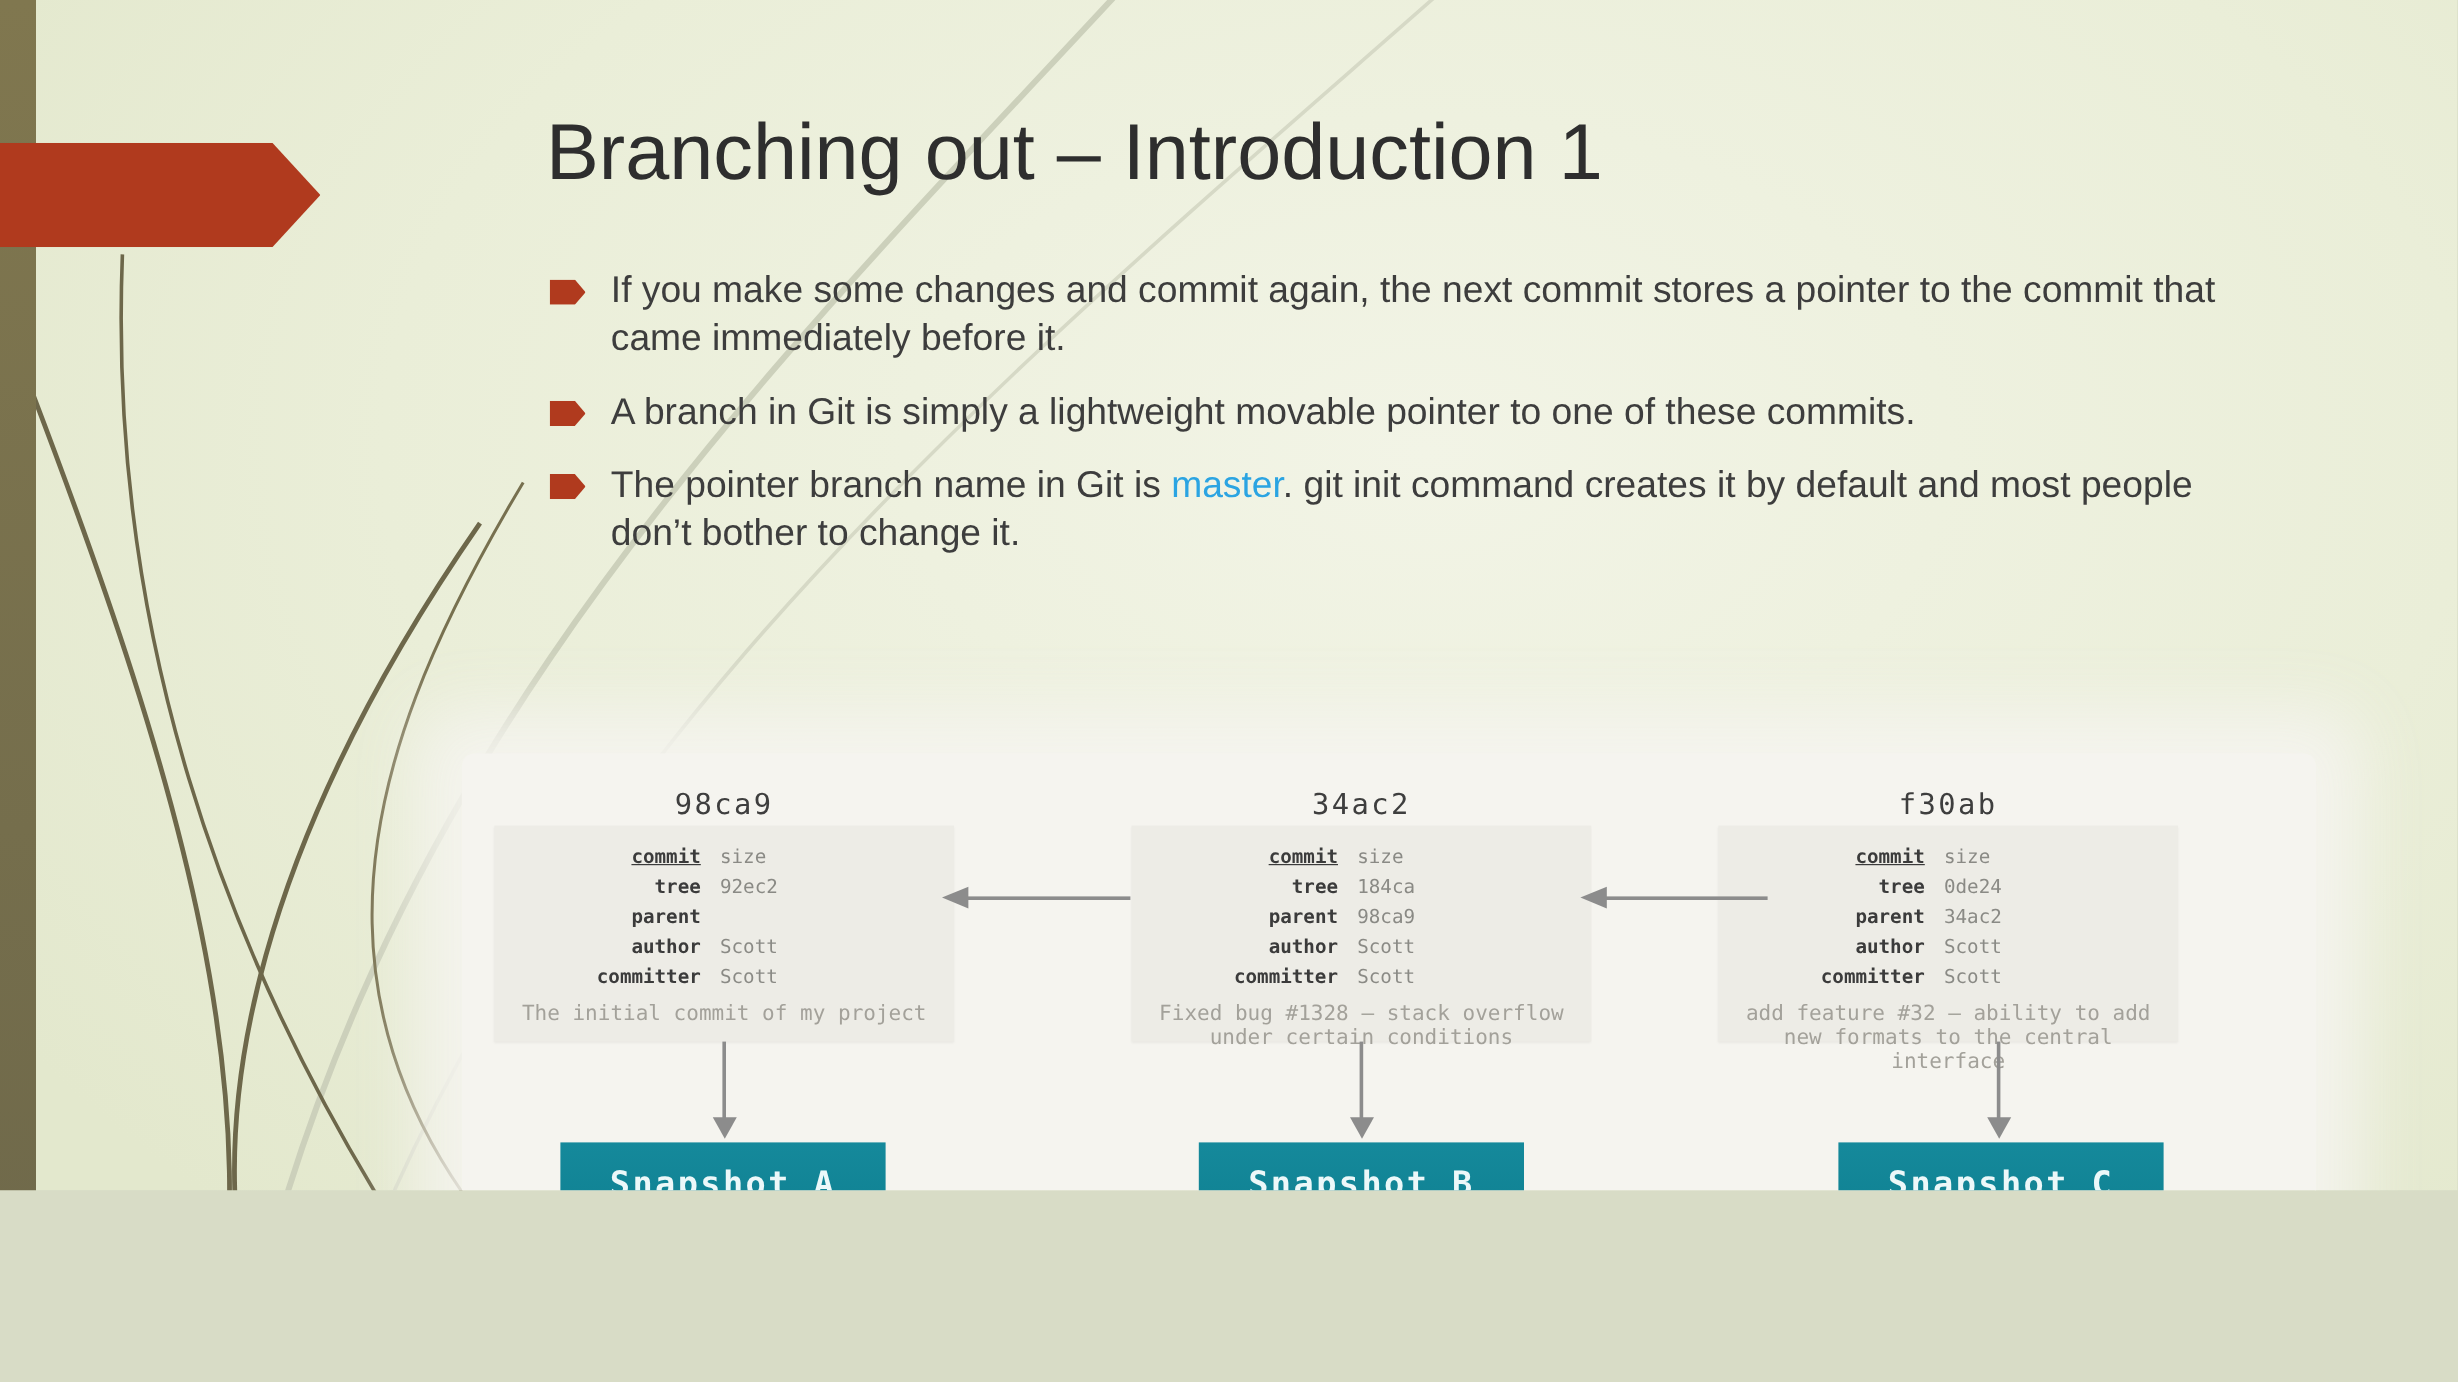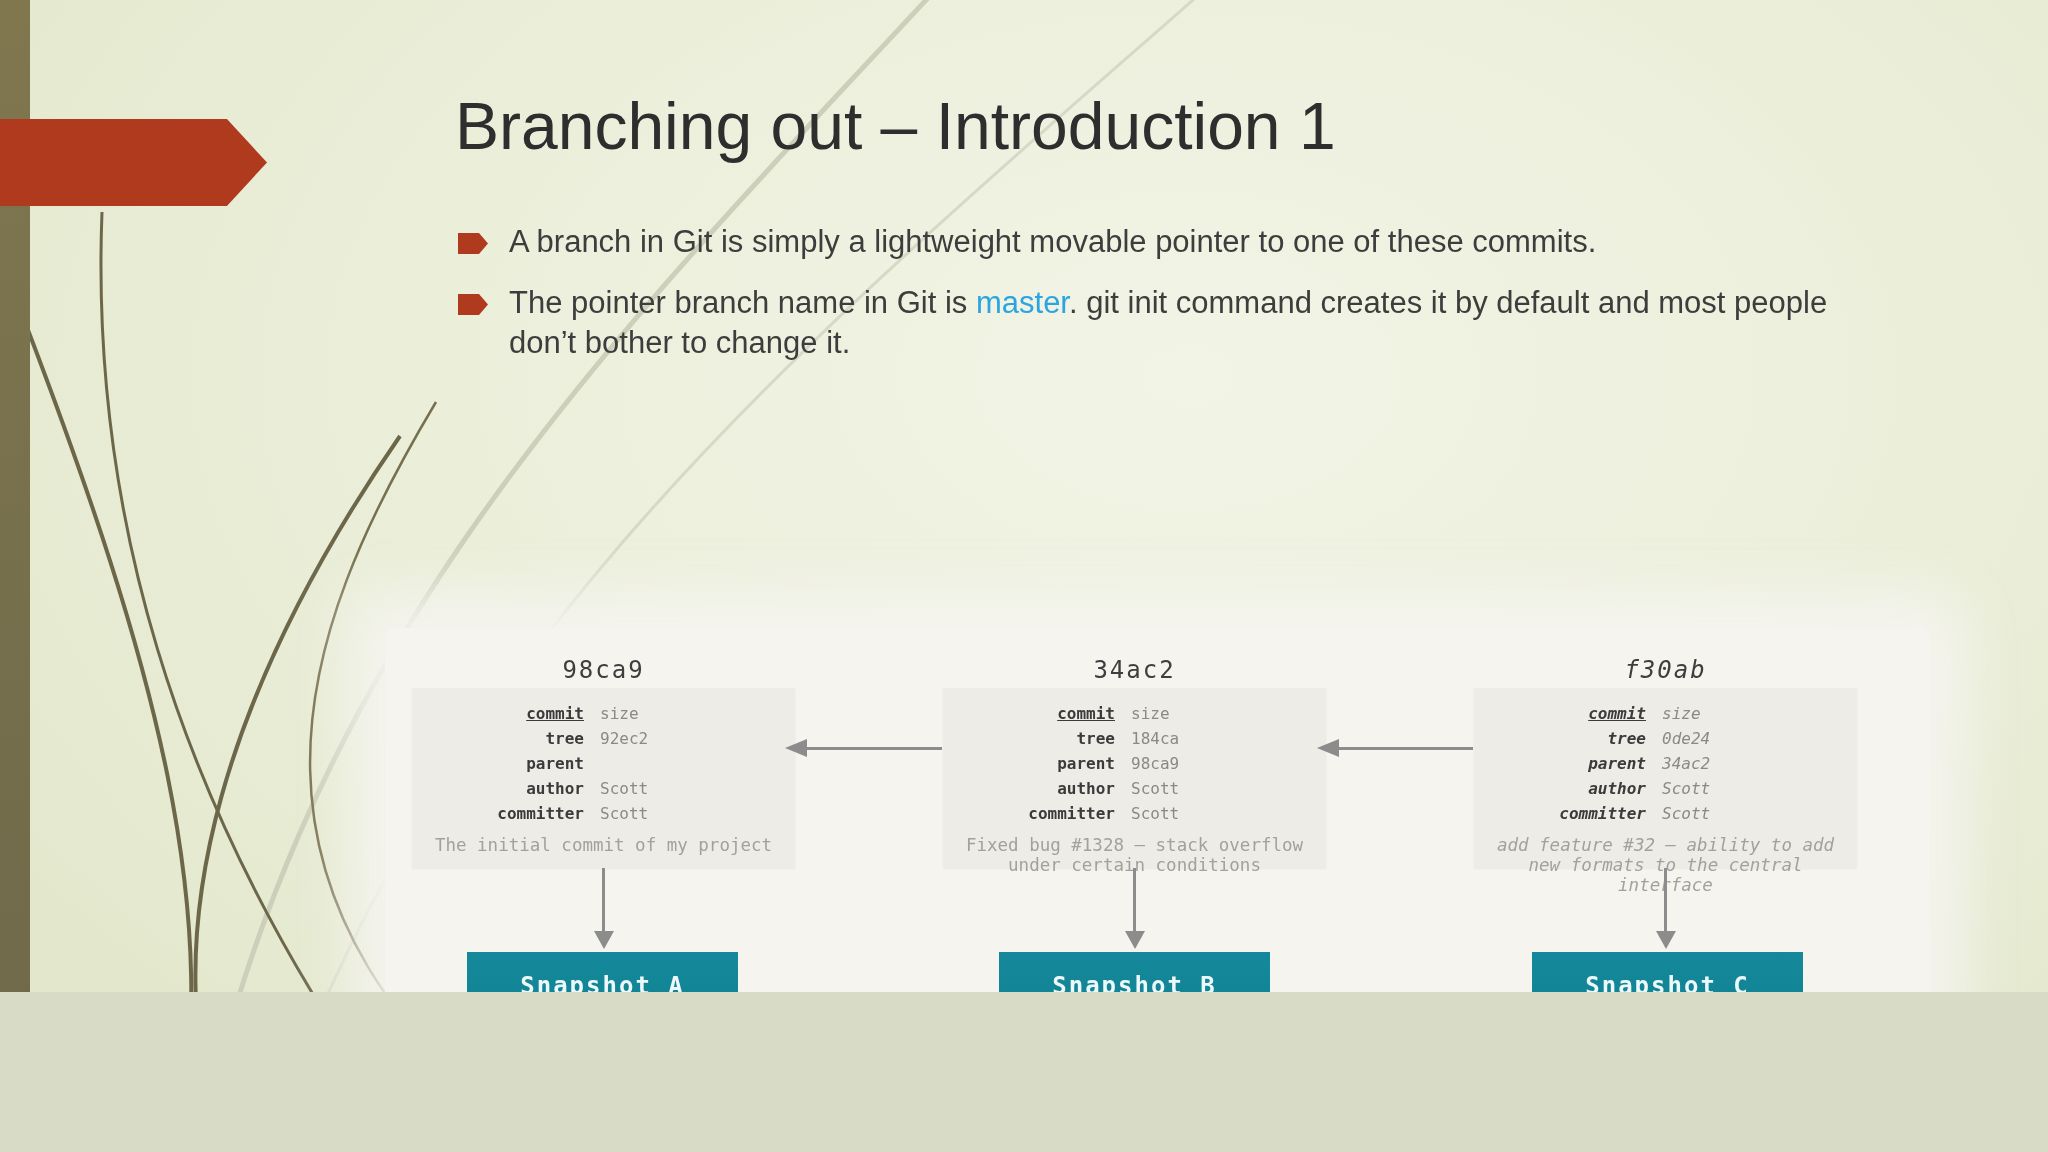--- a/index.html
+++ b/index.html
@@ -42,23 +42,23 @@
     border-top:9.5px solid transparent;border-bottom:9.5px solid transparent;border-right:22px solid #8c8c8c;}
   .harrow.a1{left:806px;width:136px;}
   .harrow.a2{left:1338px;width:135px;}
   .varrow{position:absolute;top:868px;width:3px;height:64px;background:#8c8c8c;}
   .varrow::after{content:'';position:absolute;left:-8.5px;bottom:-17px;
     border-left:10px solid transparent;border-right:10px solid transparent;border-top:18px solid #8c8c8c;}
   .varrow.v1{left:602px;}  .varrow.v2{left:1133px;}  .varrow.v3{left:1664px;}
   .snap{position:absolute;top:952px;width:271px;height:73px;box-sizing:border-box;
     background:linear-gradient(#15899b,#0f8192);border-bottom:5px solid #0d6f7d;
     display:flex;align-items:center;justify-content:center;
-    font-family:"DejaVu Sans Mono",monospace;font-size:24px;font-weight:bold;letter-spacing:2px;color:#ecf8f9;}
+    font-family:"DejaVu Sans Mono",monospace;font-size:28px;font-weight:bold;letter-spacing:2px;color:#ecf8f9;}
   .snap.s1{left:467px;} .snap.s2{left:999px;} .snap.s3{left:1532px;}
-  .c1{left:412px;} .c2{left:943px;} .c3{left:1474px;font-style:italic;}
+  .c1{left:412px;} .c2{left:943px;} .c3{left:1432px;}
 </style>
 </head>
 <body>
 
 <div class="slide">
 
   <svg class="decor" viewBox="0 0 2048 1152" fill="none">
     <path d="M 940 -15 C 620 330, 300 640, 196 1165" stroke="#ccd0bb" stroke-width="5"></path>
     <path d="M 1210 -15 C 830 320, 430 640, 262 1165" stroke="#d6d9c6" stroke-width="3"></path>
     <path d="M 28 330 C 150 650, 230 920, 172 1165" stroke="#6d674a" stroke-width="4"></path>
@@ -66,20 +66,24 @@
     <path d="M 400 436 C 245 660, 135 930, 232 1165" stroke="#6d674a" stroke-width="4"></path>
     <path d="M 436 402 C 300 630, 195 900, 560 1165" stroke="#77704f" stroke-width="2.5"></path>
   </svg>
 
   <div class="side-bar"></div>
   <div class="banner"></div>
 
   <h1 class="title">Branching out – Introduction 1</h1>
 
   <ul class="bullets">
+    <li>
+      <span class="marker"></span>
+      <span>If you make some changes and commit again, the next commit stores a pointer to the commit that came immediately before it.</span>
+    </li>
     <li>
       <span class="marker"></span>
       <span>A branch in Git is simply a lightweight movable pointer to one of these commits.</span>
     </li>
     <li>
       <span class="marker"></span>
       <span><span>The pointer branch name in Git is </span><span class="master">master</span><span>. git init command creates it by default and most people don’t bother to change it.</span></span>
     </li>
   </ul>
 

